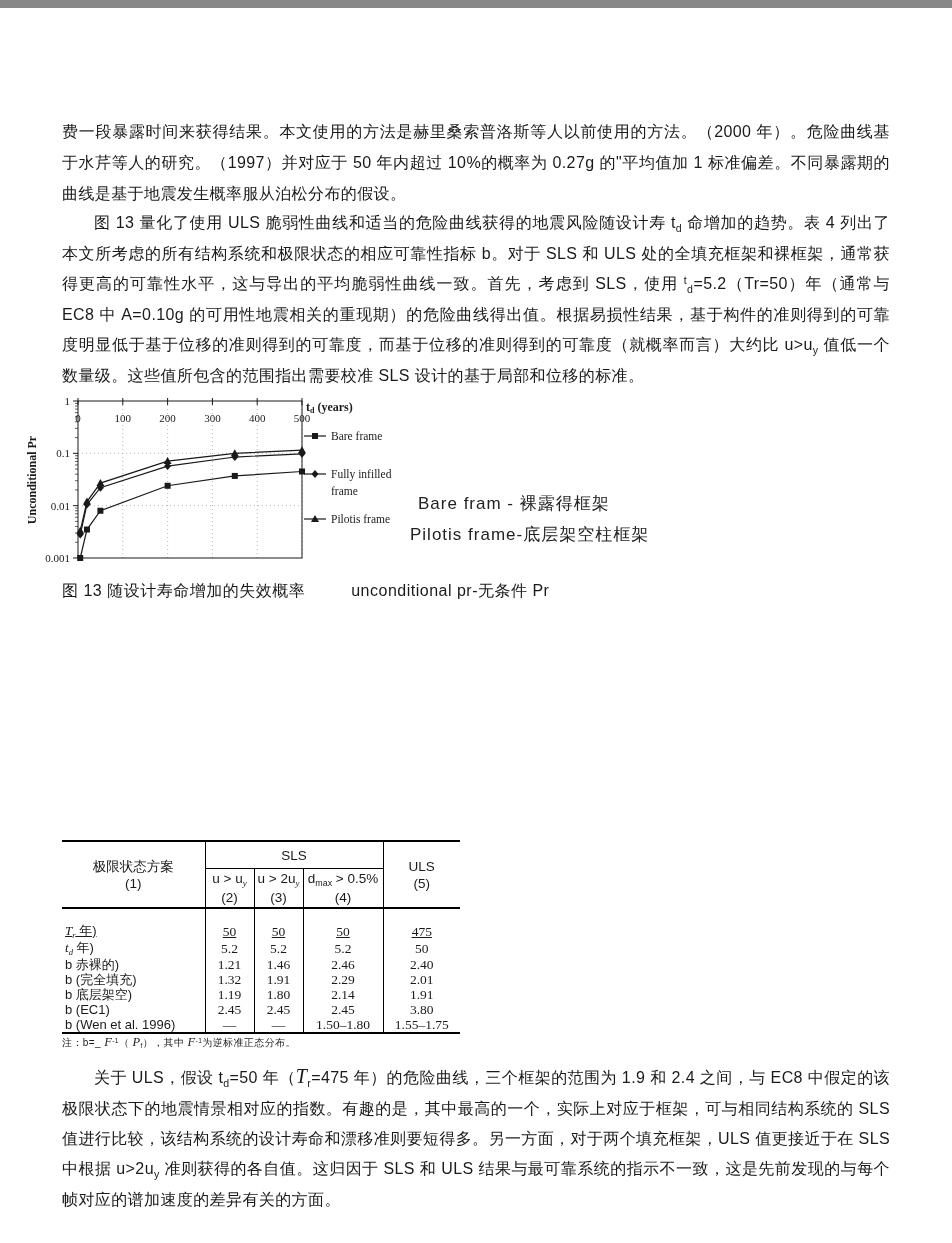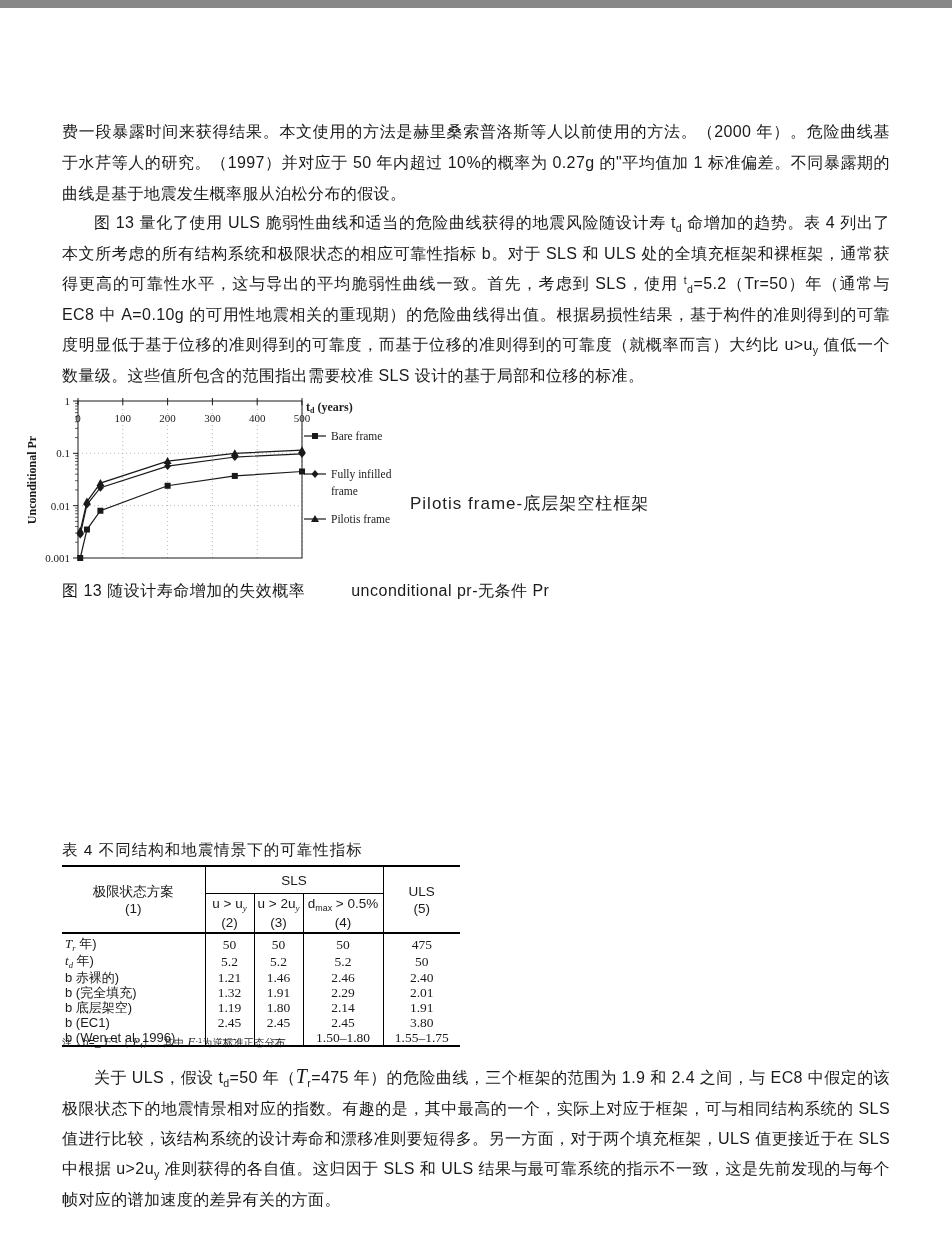--- a/index.html
+++ b/index.html
@@ -40,21 +40,21 @@
   .hd-c1{border-right:1.5px solid #000;}
   .hd-c5{border-left:1.5px solid #000;}
   .hd-sls{border-bottom:1.5px solid #000;height:26px;}
   .hd-sub{border-right:1.5px solid #000;height:38px;}
   .hd-sub:last-of-type{border-right:none;}
   thead th{border-bottom:2px solid #000;}
   tbody td{height:15px;line-height:15px;font-family:"Liberation Serif","DejaVu Serif",serif;font-size:13.5px;}
   tbody td.lbl{text-align:left;border-right:1.5px solid #000;font-family:"Liberation Sans",sans-serif;font-size:13px;}
   tbody td.val{text-align:center;border-right:1.5px solid #000;}
   tbody td.val:last-child{border-right:none;}
-  tbody tr:first-child td{padding-top:2px;}
+  tbody tr:first-child td{padding-top:14px;text-decoration:underline;}
   .note-line{position:absolute;left:62px;width:828px;font-size:10px;margin:0;letter-spacing:0.4px;}
 </style>
 </head>
 <body>
 
 <div class="page">
 
   <p class="para" style="top:108px"><span>费一段暴露时间来获得结果。本文使用的方法是赫里桑索普洛斯等人以前使用的方法。（2000 年）。危险曲线基于水芹等人的研究。（1997）并对应于 50 年内超过 10%的概率为 0.27g 的"平均值加 1 标准偏差。不同暴露期的曲线是基于地震发生概率服从泊松分布的假设。</span></p>
 
   <p class="para indent" style="top:200px;line-height:30px"><span>图 13 量化了使用 ULS 脆弱性曲线和适当的危险曲线获得的地震风险随设计寿 t</span><span class="rt-sub">d</span><span> 命增加的趋势。表 4 列出了本文所考虑的所有结构系统和极限状态的相应可靠性指标 b。对于 SLS 和 ULS 处的全填充框架和裸框架，通常获得更高的可靠性水平，这与导出的平均脆弱性曲线一致。首先，考虑到 SLS，使用 </span><span class="rt-sup">t</span><span class="rt-sub">d</span><span>=5.2（Tr=50）年（通常与 EC8 中 A=0.10g 的可用性地震相关的重现期）的危险曲线得出值。根据易损性结果，基于构件的准则得到的可靠度明显低于基于位移的准则得到的可靠度，而基于位移的准则得到的可靠度（就概率而言）大约比 u&gt;u</span><span class="rt-sub">y</span><span> 值低一个数量级。这些值所包含的范围指出需要校准 SLS 设计的基于局部和位移的标准。</span></p>
@@ -141,29 +141,29 @@
         <text x="306" y="44" font-size="11.5" font-family="&quot;Liberation Serif&quot;,&quot;DejaVu Serif&quot;,serif" fill="#1a1a1a">Bare frame</text>
         <line x1="279" y1="78" x2="301" y2="78" stroke="#1a1a1a" stroke-width="1.2"></line>
         <path d="M 290 74 L 293.5 78 L 290 82 L 286.5 78 Z" fill="#1a1a1a"></path>
         <text x="306" y="82" font-size="11.5" font-family="&quot;Liberation Serif&quot;,&quot;DejaVu Serif&quot;,serif" fill="#1a1a1a">Fully infilled</text>
         <text x="306" y="99" font-size="11.5" font-family="&quot;Liberation Serif&quot;,&quot;DejaVu Serif&quot;,serif" fill="#1a1a1a">frame</text>
         <line x1="279" y1="123" x2="301" y2="123" stroke="#1a1a1a" stroke-width="1.2"></line>
         <path d="M 290 119 L 294 126 L 286 126 Z" fill="#1a1a1a"></path>
         <text x="306" y="127" font-size="11.5" font-family="&quot;Liberation Serif&quot;,&quot;DejaVu Serif&quot;,serif" fill="#1a1a1a">Pilotis frame</text>
       </svg>
     <div class="fig-translations">
+      <div>Bare fram -  裸露得框架</div>
       <div style="margin-left:-8px">Pilotis frame-底层架空柱框架</div>
     </div>
     <div class="fig-caption">
       <span class="cap-zh">图 13 随设计寿命增加的失效概率</span><span class="cap-en">unconditional pr-无条件 Pr</span>
     </div>
   </div>
 
   <div class="tbl-block">
-    <p class="tbl-title">表 4 不同结构和地震情景下的可靠性指标</p>
     <table class="rel">
       <colgroup>
         <col style="width:143px">
           <col style="width:49px">
           <col style="width:49px">
           <col style="width:80px">
           <col style="width:77px">
       </colgroup>
       <thead>
         <tr>

